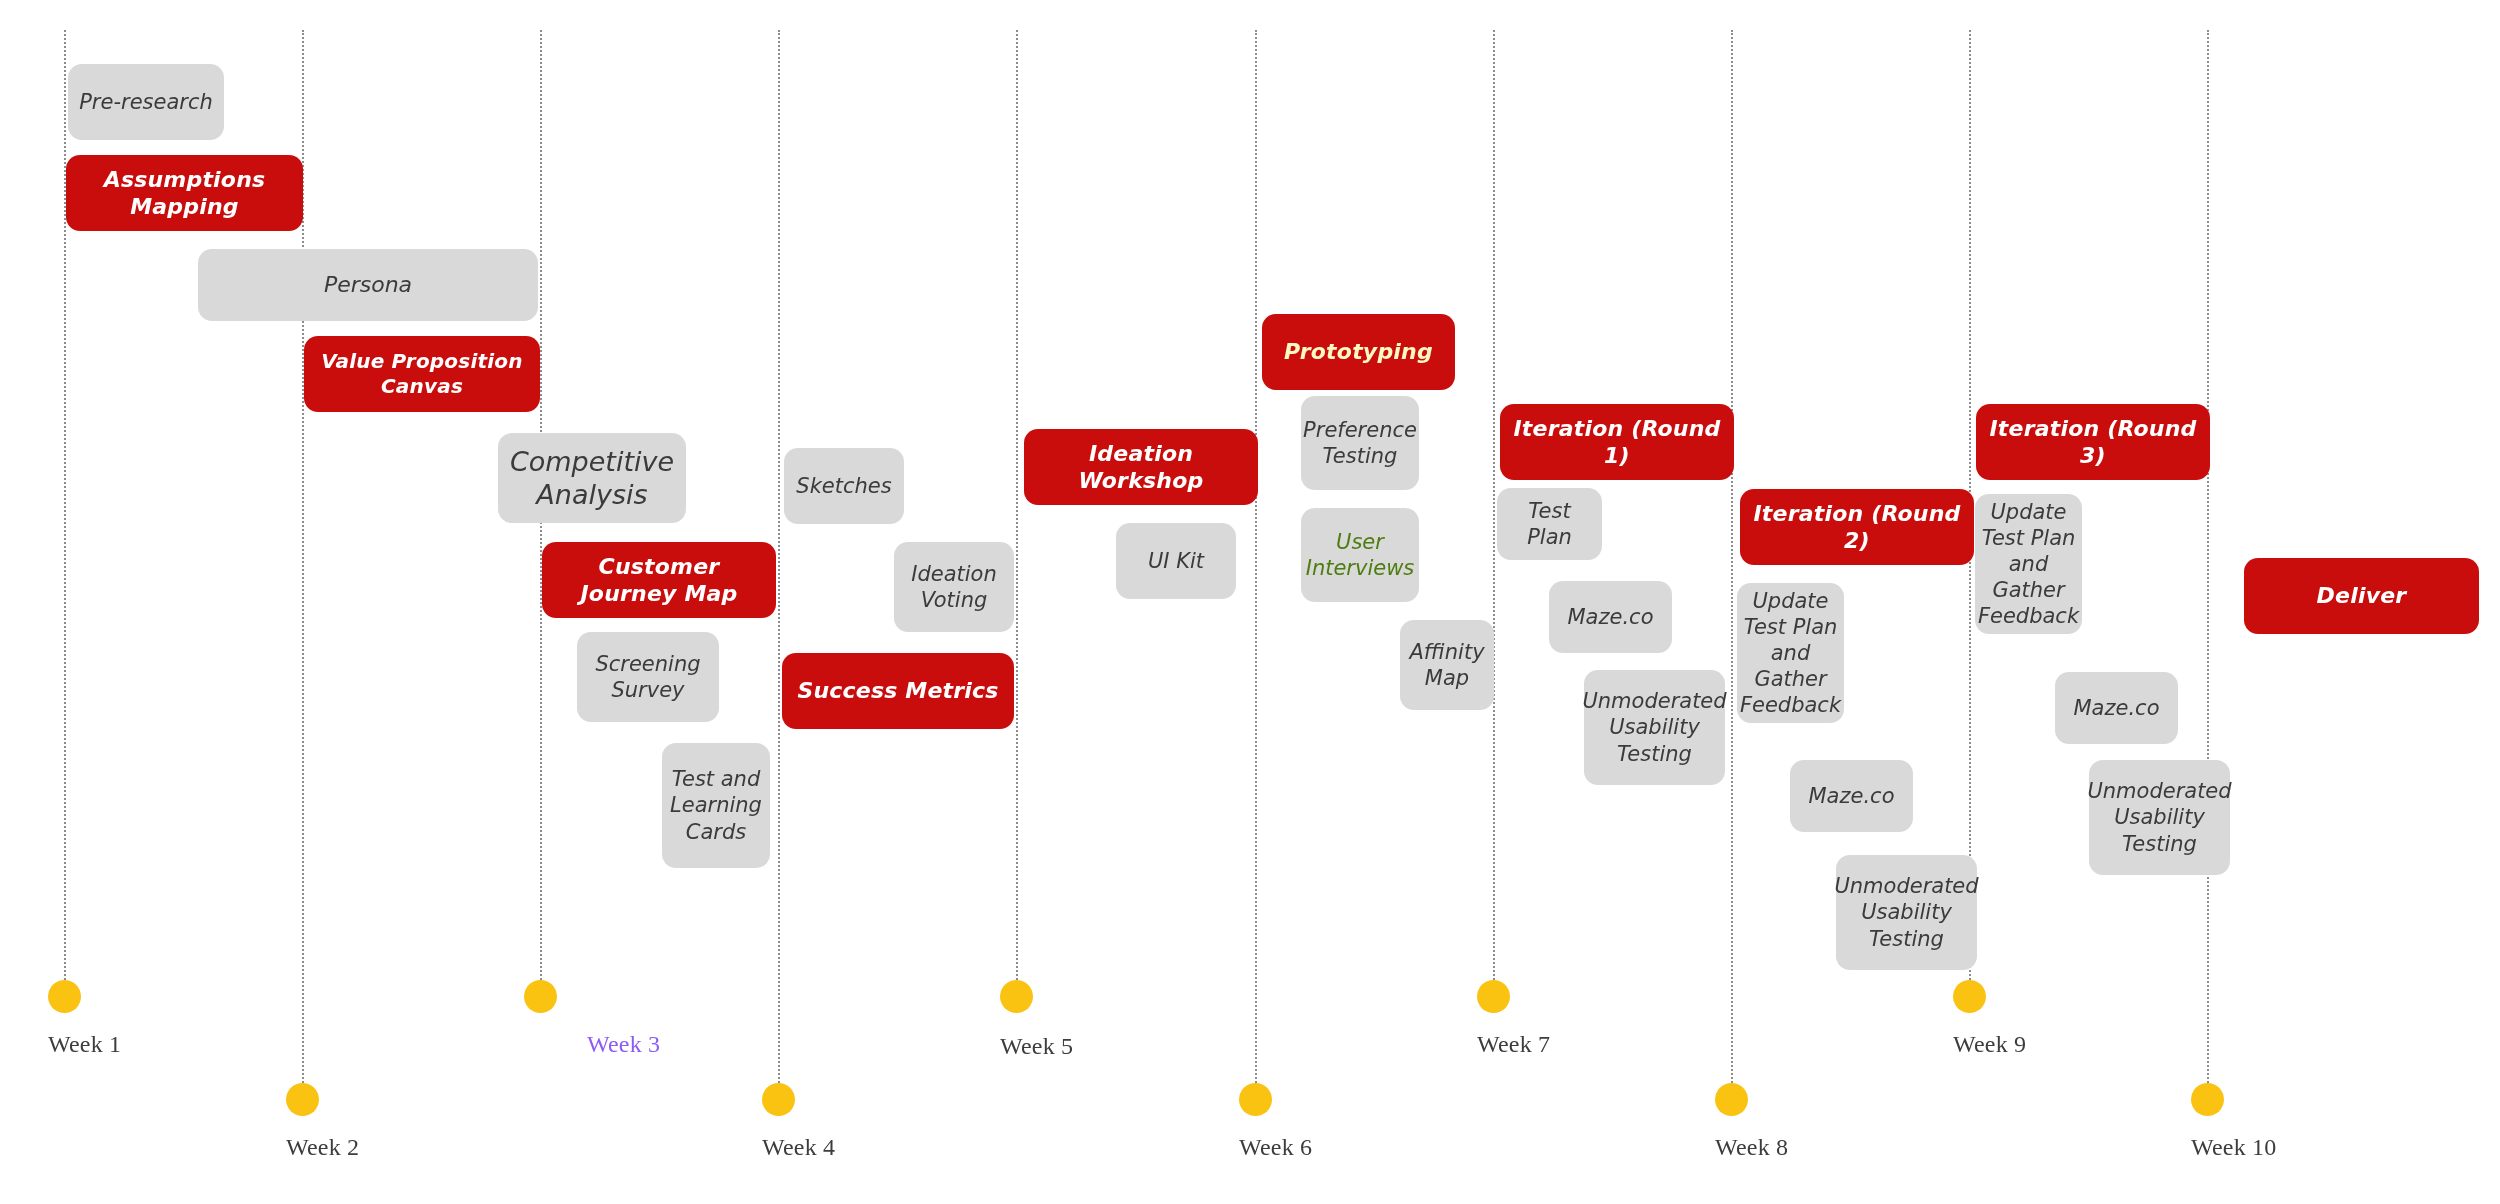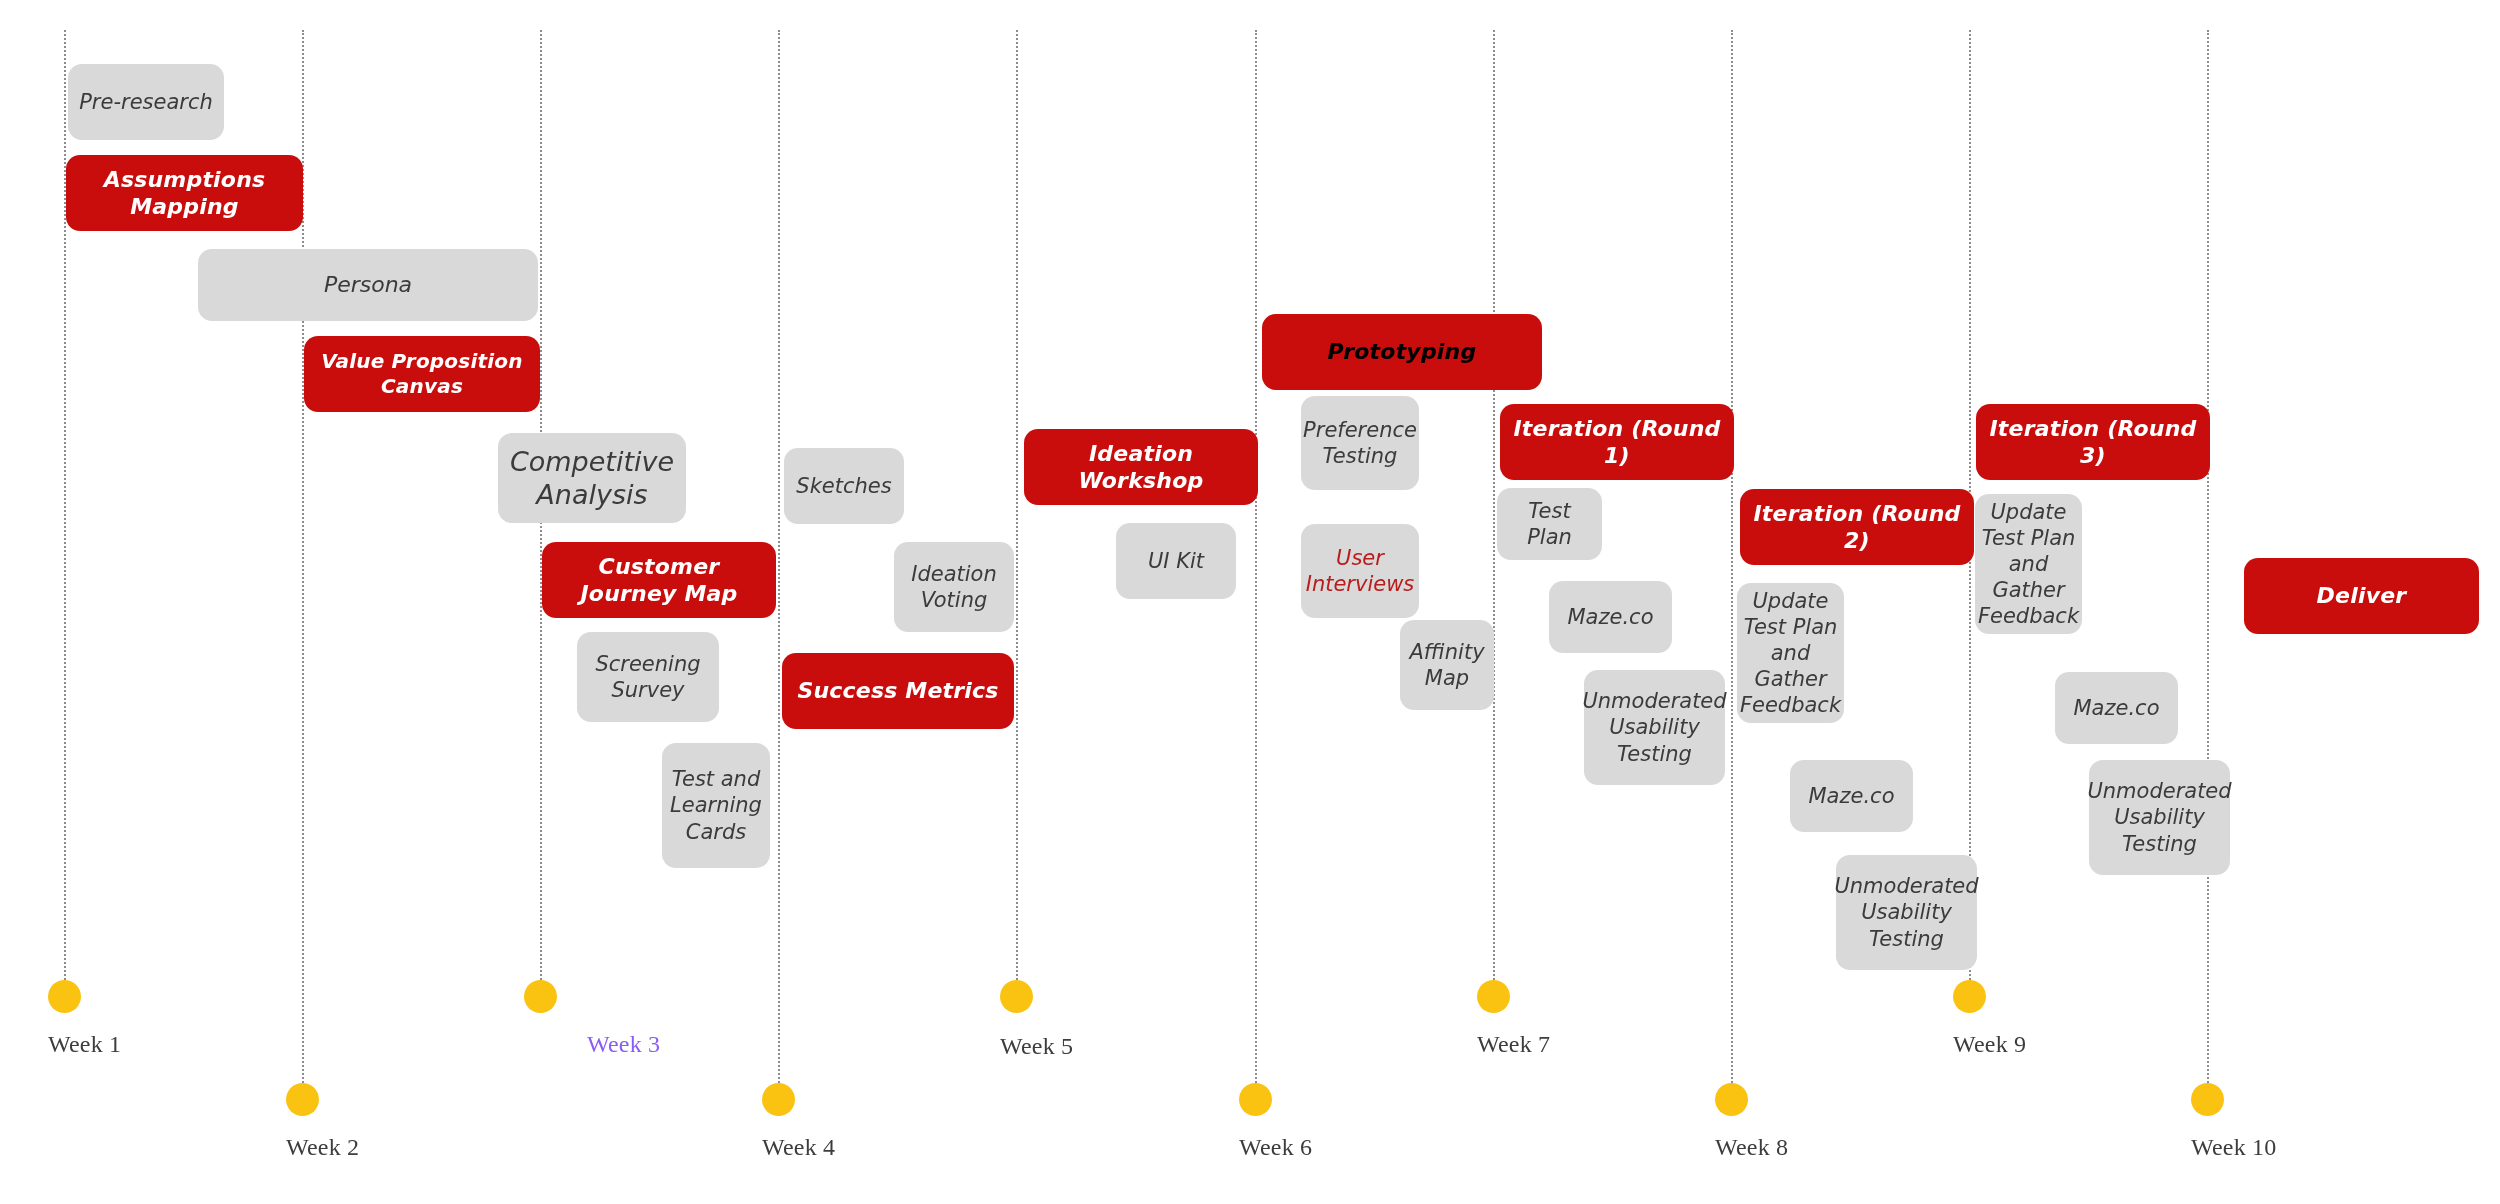--- a/index.html
+++ b/index.html
@@ -117,21 +117,21 @@
       <div class="card secondary" style="left: 498px; top: 433px; width: 188px; height: 90px; font-size: 27px; background: rgb(217, 217, 217); color: rgb(59, 59, 59);">
         <span class="card-label">Competitive
 Analysis</span>
       </div>
       <div class="card secondary" style="left: 784px; top: 448px; width: 120px; height: 76px; font-size: 21px; background: rgb(217, 217, 217); color: rgb(59, 59, 59);">
         <span class="card-label">Sketches</span>
       </div>
       <div class="card primary" style="left: 1024px; top: 429px; width: 234px; height: 76px; font-size: 22px; background: rgb(201, 13, 13); color: rgb(255, 255, 255);">
         <span class="card-label">Ideation Workshop</span>
       </div>
-      <div class="card primary" style="left: 1262px; top: 314px; width: 280px; height: 76px; font-size: 22px; background: rgb(201, 13, 13); color: #000000;">
+      <div class="card primary" style="left: 1262px; top: 314px; width: 193px; height: 76px; font-size: 22px; background: rgb(201, 13, 13); color: #fef9c3;">
         <span class="card-label">Prototyping</span>
       </div>
       <div class="card secondary" style="left: 1301px; top: 396px; width: 118px; height: 94px; font-size: 21px; background: rgb(217, 217, 217); color: rgb(59, 59, 59);">
         <span class="card-label">Preference
 Testing</span>
       </div>
       <div class="card primary" style="left: 1500px; top: 404px; width: 234px; height: 76px; font-size: 22px; background: rgb(201, 13, 13); color: rgb(255, 255, 255);">
         <span class="card-label">Iteration (Round 1)</span>
       </div>
       <div class="card primary" style="left: 1976px; top: 404px; width: 234px; height: 76px; font-size: 22px; background: rgb(201, 13, 13); color: rgb(255, 255, 255);">
@@ -140,21 +140,21 @@
       <div class="card primary" style="left: 542px; top: 542px; width: 234px; height: 76px; font-size: 22px; background: rgb(201, 13, 13); color: rgb(255, 255, 255);">
         <span class="card-label">Customer Journey Map</span>
       </div>
       <div class="card secondary" style="left: 894px; top: 542px; width: 120px; height: 90px; font-size: 21px; background: rgb(217, 217, 217); color: rgb(59, 59, 59);">
         <span class="card-label">Ideation
 Voting</span>
       </div>
       <div class="card secondary" style="left: 1116px; top: 523px; width: 120px; height: 76px; font-size: 21px; background: rgb(217, 217, 217); color: rgb(59, 59, 59);">
         <span class="card-label">UI Kit</span>
       </div>
-      <div class="card secondary" style="left: 1301px; top: 524px; width: 118px; height: 94px; font-size: 21px; background: rgb(217, 217, 217); color: #b91c1c;">
+      <div class="card secondary" style="left: 1301px; top: 508px; width: 118px; height: 94px; font-size: 21px; background: rgb(217, 217, 217); color: #4d7c0f;">
         <span class="card-label">User
 Interviews</span>
       </div>
       <div class="card secondary" style="left: 1497px; top: 488px; width: 105px; height: 72px; font-size: 21px; background: rgb(217, 217, 217); color: rgb(59, 59, 59);">
         <span class="card-label">Test Plan</span>
       </div>
       <div class="card primary" style="left: 1740px; top: 489px; width: 234px; height: 76px; font-size: 22px; background: rgb(201, 13, 13); color: rgb(255, 255, 255);">
         <span class="card-label">Iteration (Round 2)</span>
       </div>
       <div class="card secondary" style="left: 1975px; top: 494px; width: 107px; height: 140px; font-size: 21px; background: rgb(217, 217, 217); color: rgb(59, 59, 59);">

